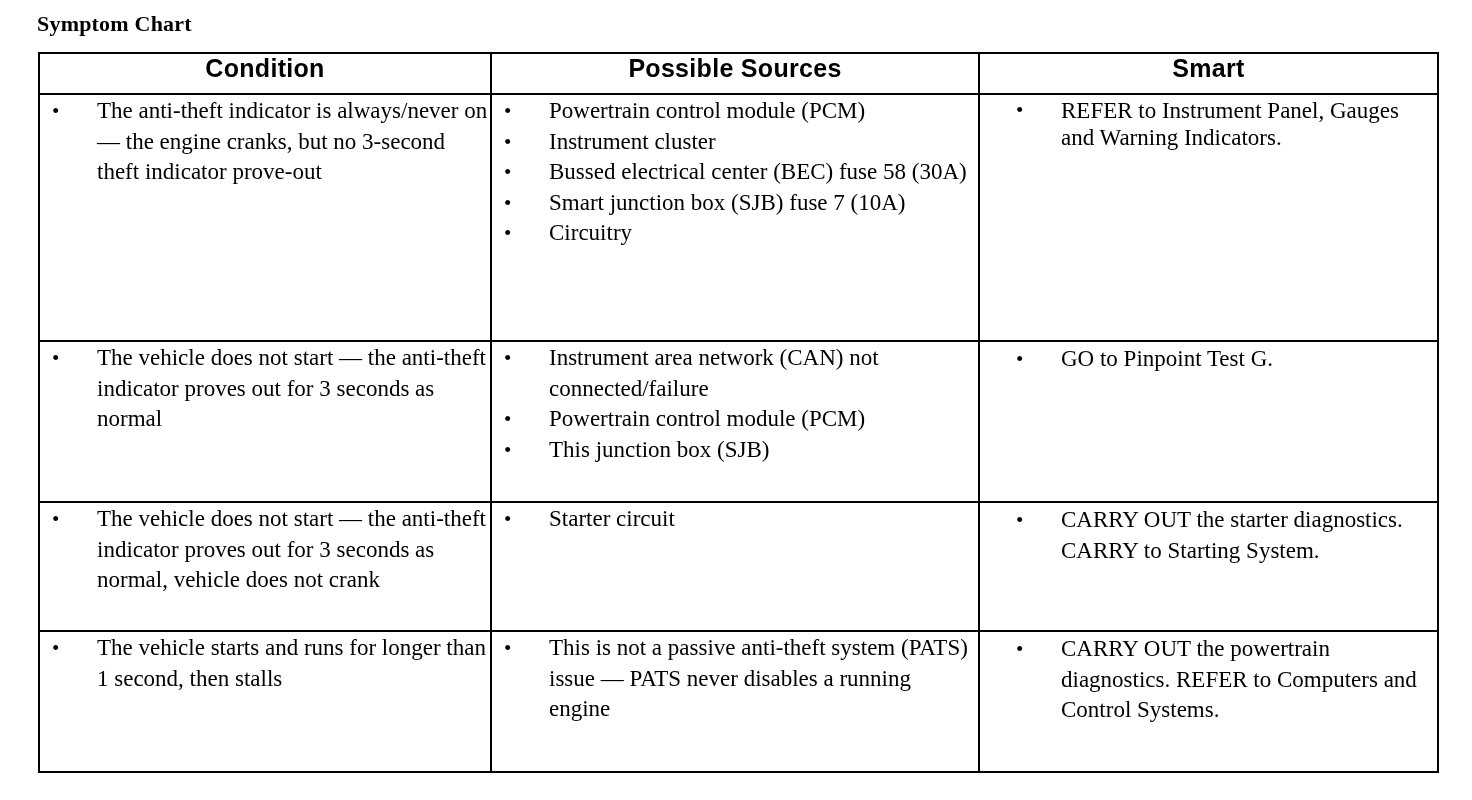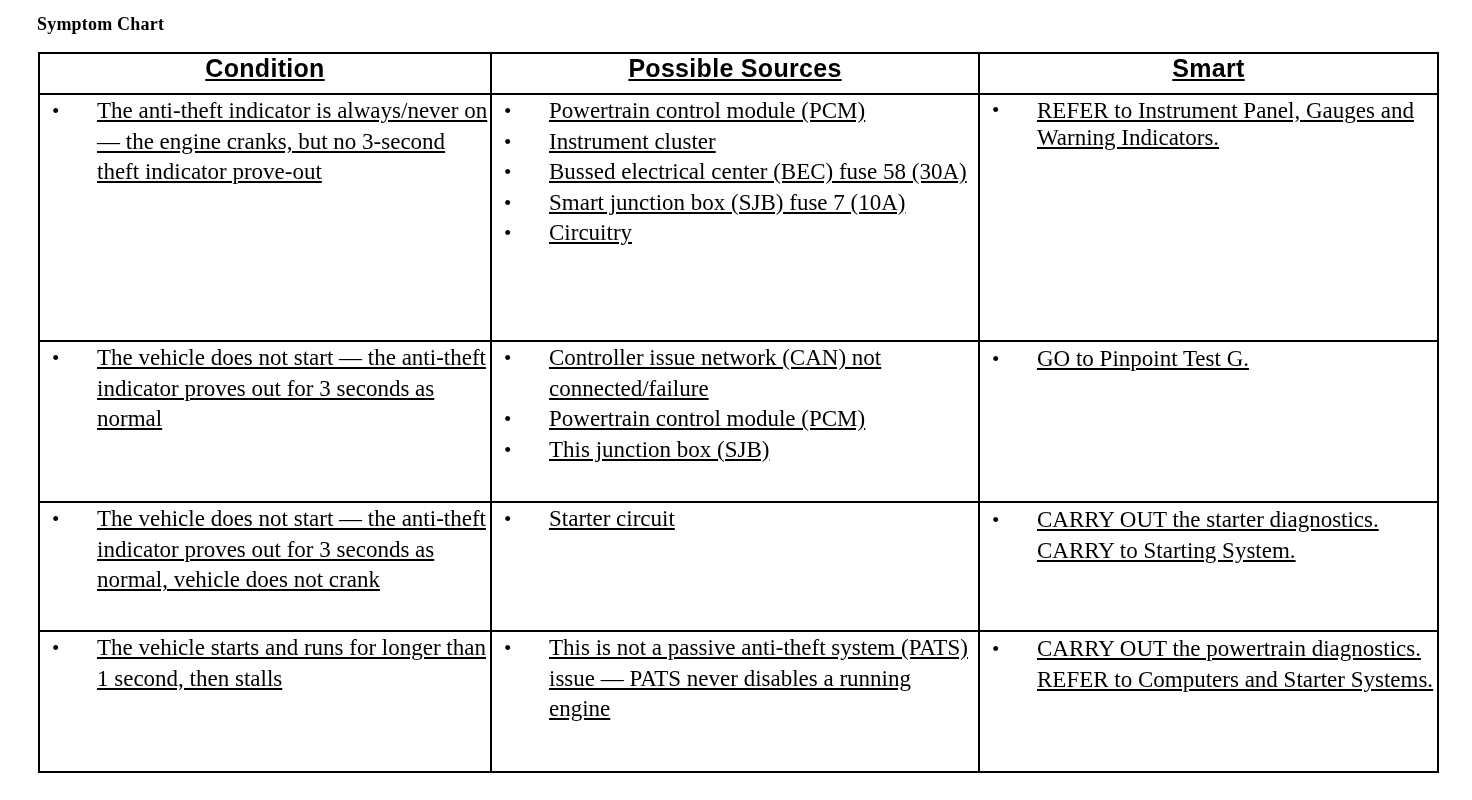--- a/index.html
+++ b/index.html
@@ -23,36 +23,35 @@
     height: 800px;
   }
 
   
   .doc-title {
     position: absolute;
     left: 37px;
     top: 11px;
     font-family: "Liberation Serif", "DejaVu Serif", serif;
     font-weight: bold;
-    font-size: 18px;
+    font-size: 22px;
     line-height: 26px;
     letter-spacing: 0.2px;
     white-space: nowrap;
   }
 
   
   .symptom-table {
     position: absolute;
     left: 38px;
     top: 52px;
     width: 1399px;
     border-collapse: collapse;
     table-layout: fixed;
     background: #1d4ed8;
-    text-decoration: underline;
   }
   .symptom-table td,
   .symptom-table th {
     border: 2px solid #000000;
     vertical-align: top;
     padding: 0;
     background: #ffffff;
   }
 
   
@@ -102,21 +101,21 @@
   ul.bullets.tight > li {
     line-height: 27px;
   }
   ul.bullets.tight > li::before {
     line-height: 27px;
   }
 
   
   td.cell-cond   ul.bullets { margin-top: 1px; }
   td.cell-src    ul.bullets { margin-top: 1px; }
-  td.cell-act    ul.bullets { margin-top: 2px; }
+  td.cell-act    ul.bullets { margin-top: 2px; padding-left: 24px; }
 
   .row-1 td { height: 245px; }
   .row-2 td { height: 159px; }
   .row-3 td { height: 127px; }
   .row-4 td { height: 139px; }
 </style>
 </head>
 <body>
 
 <div class="page">
@@ -161,21 +160,21 @@
       </tr>
 
       <tr class="row-2">
         <td class="cell-cond">
           <ul class="bullets">
             <li>The vehicle does not start — the anti-theft indicator proves out for 3 seconds as normal</li>
           </ul>
         </td>
         <td class="cell-src">
           <ul class="bullets">
-            <li>Controller issue network (CAN) not connected/failure</li>
+            <li>Instrument area network (CAN) not connected/failure</li>
             <li>Powertrain control module (PCM)</li>
             <li>This junction box (SJB)</li>
           </ul>
         </td>
         <td class="cell-act">
           <ul class="bullets">
             <li>GO to Pinpoint Test G.</li>
           </ul>
         </td>
       </tr>
@@ -204,21 +203,21 @@
             <li>The vehicle starts and runs for longer than 1 second, then stalls</li>
           </ul>
         </td>
         <td class="cell-src">
           <ul class="bullets">
             <li>This is not a passive anti-theft system (PATS) issue — PATS never disables a running engine</li>
           </ul>
         </td>
         <td class="cell-act">
           <ul class="bullets">
-            <li>CARRY OUT the powertrain diagnostics. REFER to Computers and Starter Systems.</li>
+            <li>CARRY OUT the powertrain diagnostics. REFER to Computers and Control Systems.</li>
           </ul>
         </td>
       </tr>
 
     </tbody>
   </table>
 
 </div>
 
 </body></html>

